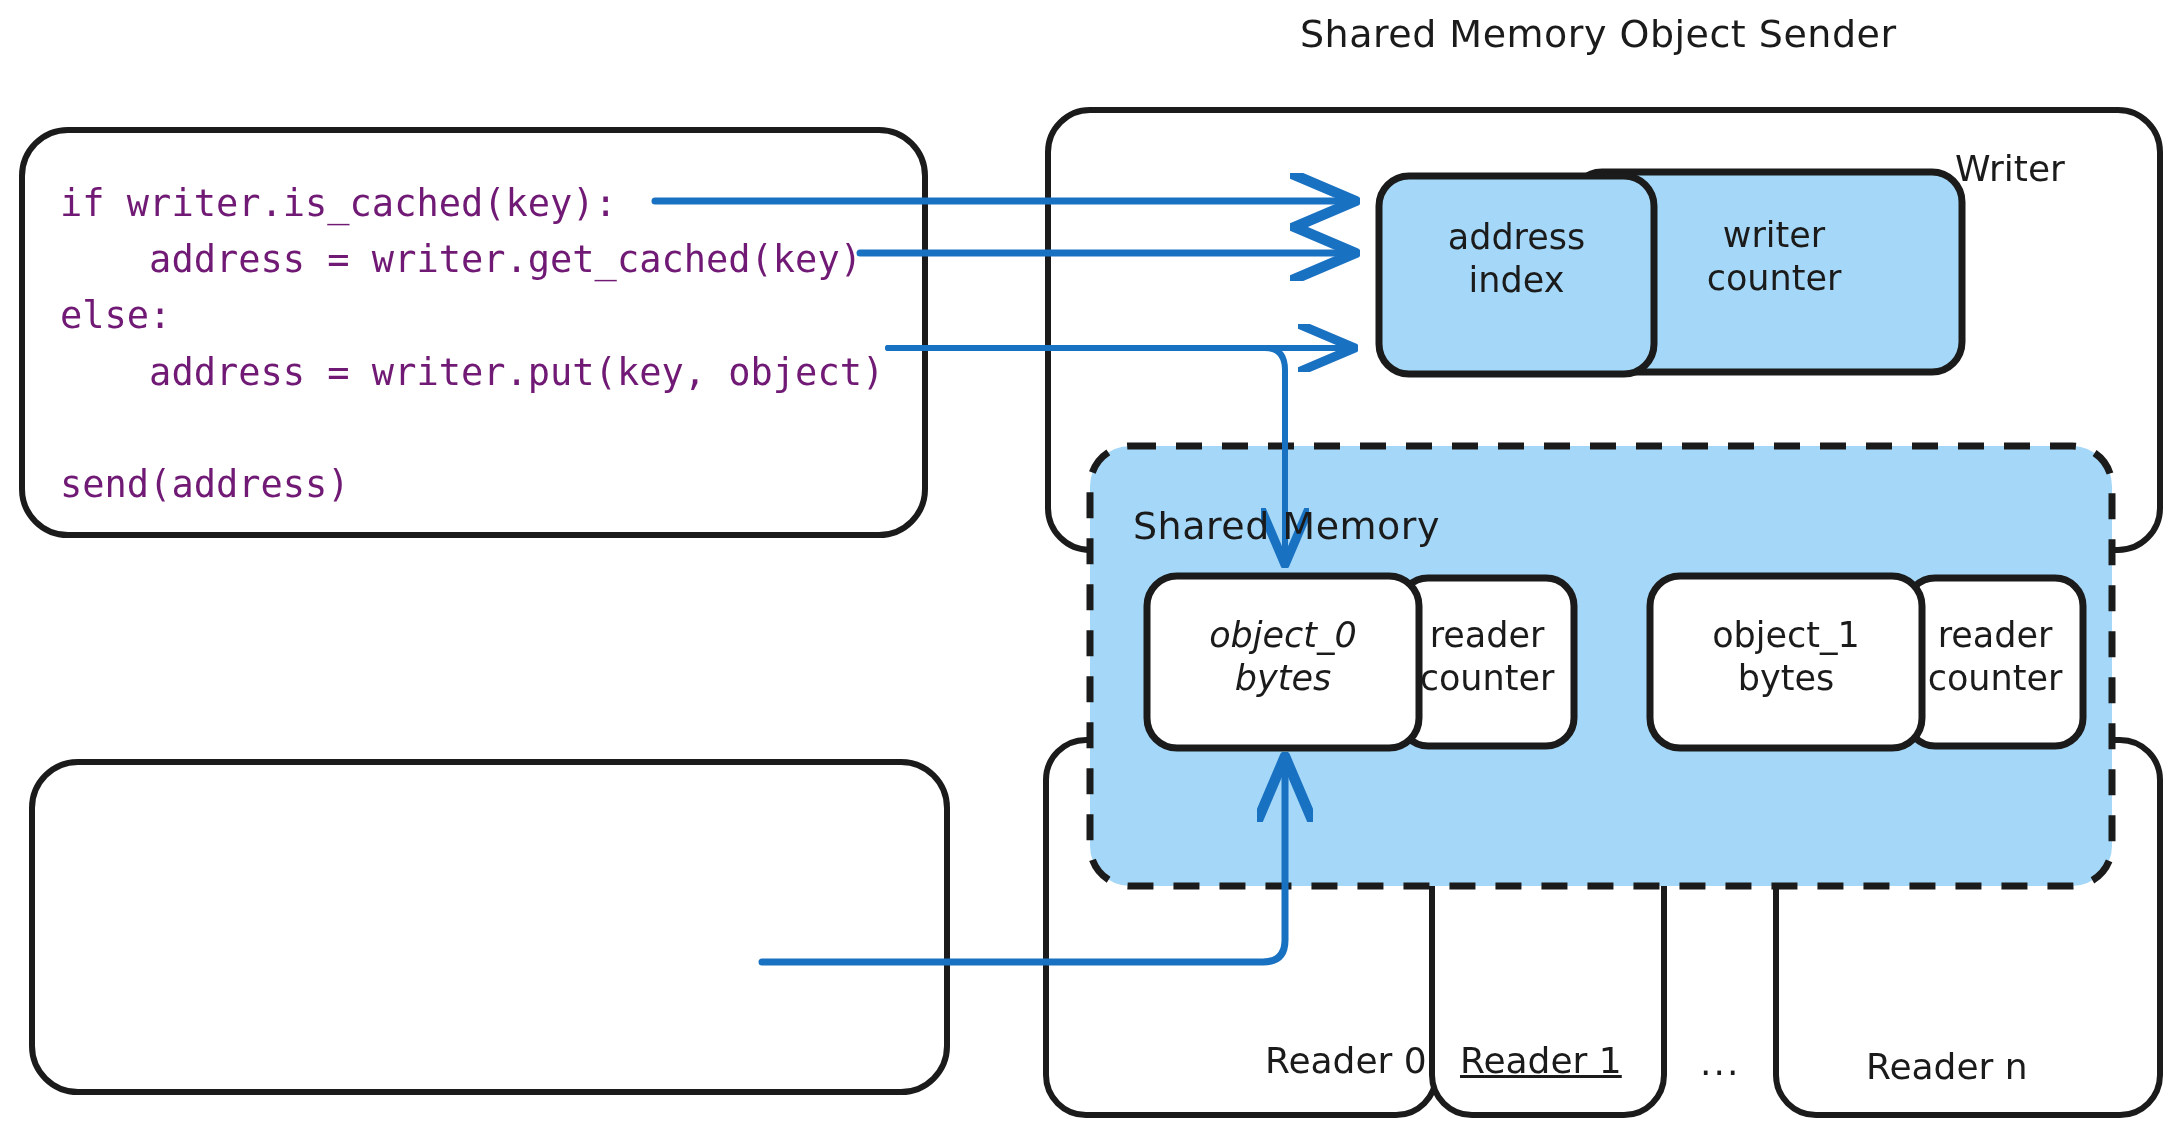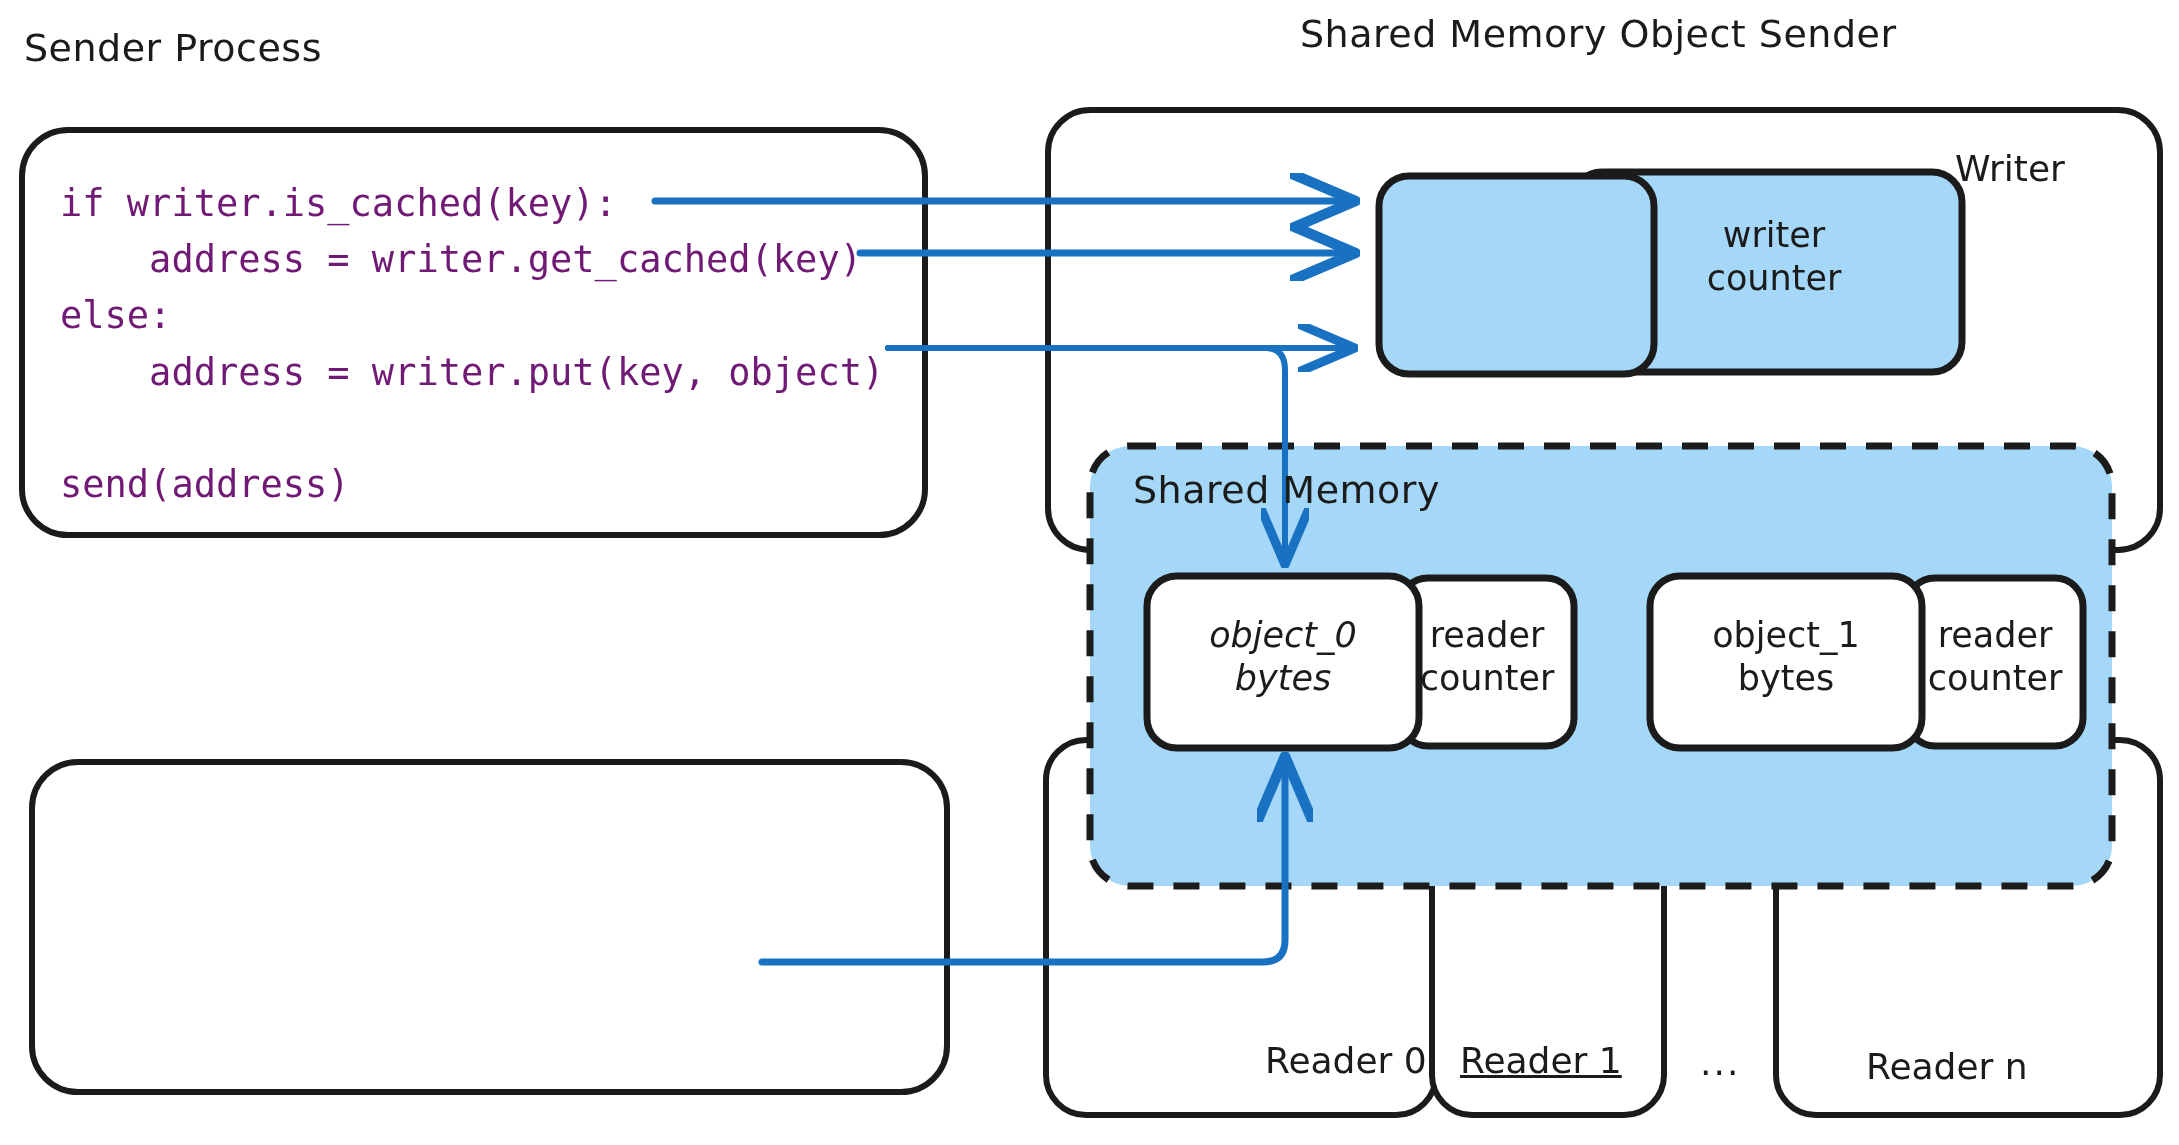--- a/index.html
+++ b/index.html
@@ -94,39 +94,39 @@
 
     <path d="M 860 253 L 1350 253" fill="none" stroke="#1971c2" stroke-width="7" stroke-linecap="round" marker-end="url(#arrowhead)"></path>
 
     <path d="M 888 348 L 1350 348" fill="none" stroke="#1971c2" stroke-width="6" stroke-linecap="round" marker-end="url(#arrowhead)"></path>
 
     <path d="M 888 348 L 1265 348 Q 1285 348 1285 370 L 1285 560" fill="none" stroke="#1971c2" stroke-width="6" stroke-linecap="round" stroke-linejoin="round" marker-end="url(#arrowhead)"></path>
 
     <path d="M 762 962 L 1263 962 Q 1285 962 1285 940 L 1285 762" fill="none" stroke="#1971c2" stroke-width="7" stroke-linecap="round" stroke-linejoin="round" marker-end="url(#arrowhead)"></path>
   </svg>
 
-  <div class="txt label-heading" style="left:24px; top:26px;">Sender Process</div>
 
 
   <div class="txt label-heading" style="left:1300px; top:12px;">Shared Memory Object Sender</div>
 
   <div class="txt code" style="left:60px; top:176px;"><span>if writer.is_cached(key):</span>
 <span>    address = writer.get_cached(key)</span>
 <span>else:</span>
 <span>    address = writer.put(key, object)</span>
 <span></span>
 <span>send(address)</span></div>
 
 
   <div class="txt corner-label" style="left:1955px; top:148px;">Writer</div>
 
+  <div class="txt box-label" style="left:1379px; top:216px; width:275px;"><span>address</span><br><span>index</span></div>
 
   <div class="txt box-label" style="left:1654px; top:214px; width:240px;"><span>writer</span><br><span>counter</span></div>
 
-  <div class="txt label-heading" style="left:1133px; top:468px;">Shared Memory</div>
+  <div class="txt label-heading" style="left:1133px; top:504px;">Shared Memory</div>
 
   <div class="txt box-label" style="left:1147px; top:614px; width:272px;font-style:italic;"><span>object_0</span><br><span>bytes</span></div>
 
   <div class="txt box-label" style="left:1388px; top:614px; width:198px;"><span>reader</span><br><span>counter</span></div>
 
   <div class="txt box-label" style="left:1650px; top:614px; width:272px;"><span>object_1</span><br><span>bytes</span></div>
 
   <div class="txt box-label" style="left:1896px; top:614px; width:198px;"><span>reader</span><br><span>counter</span></div>
 
   <div class="txt corner-label" style="left:1240px; top:1040px;margin-left:25px;">Reader 0</div>

